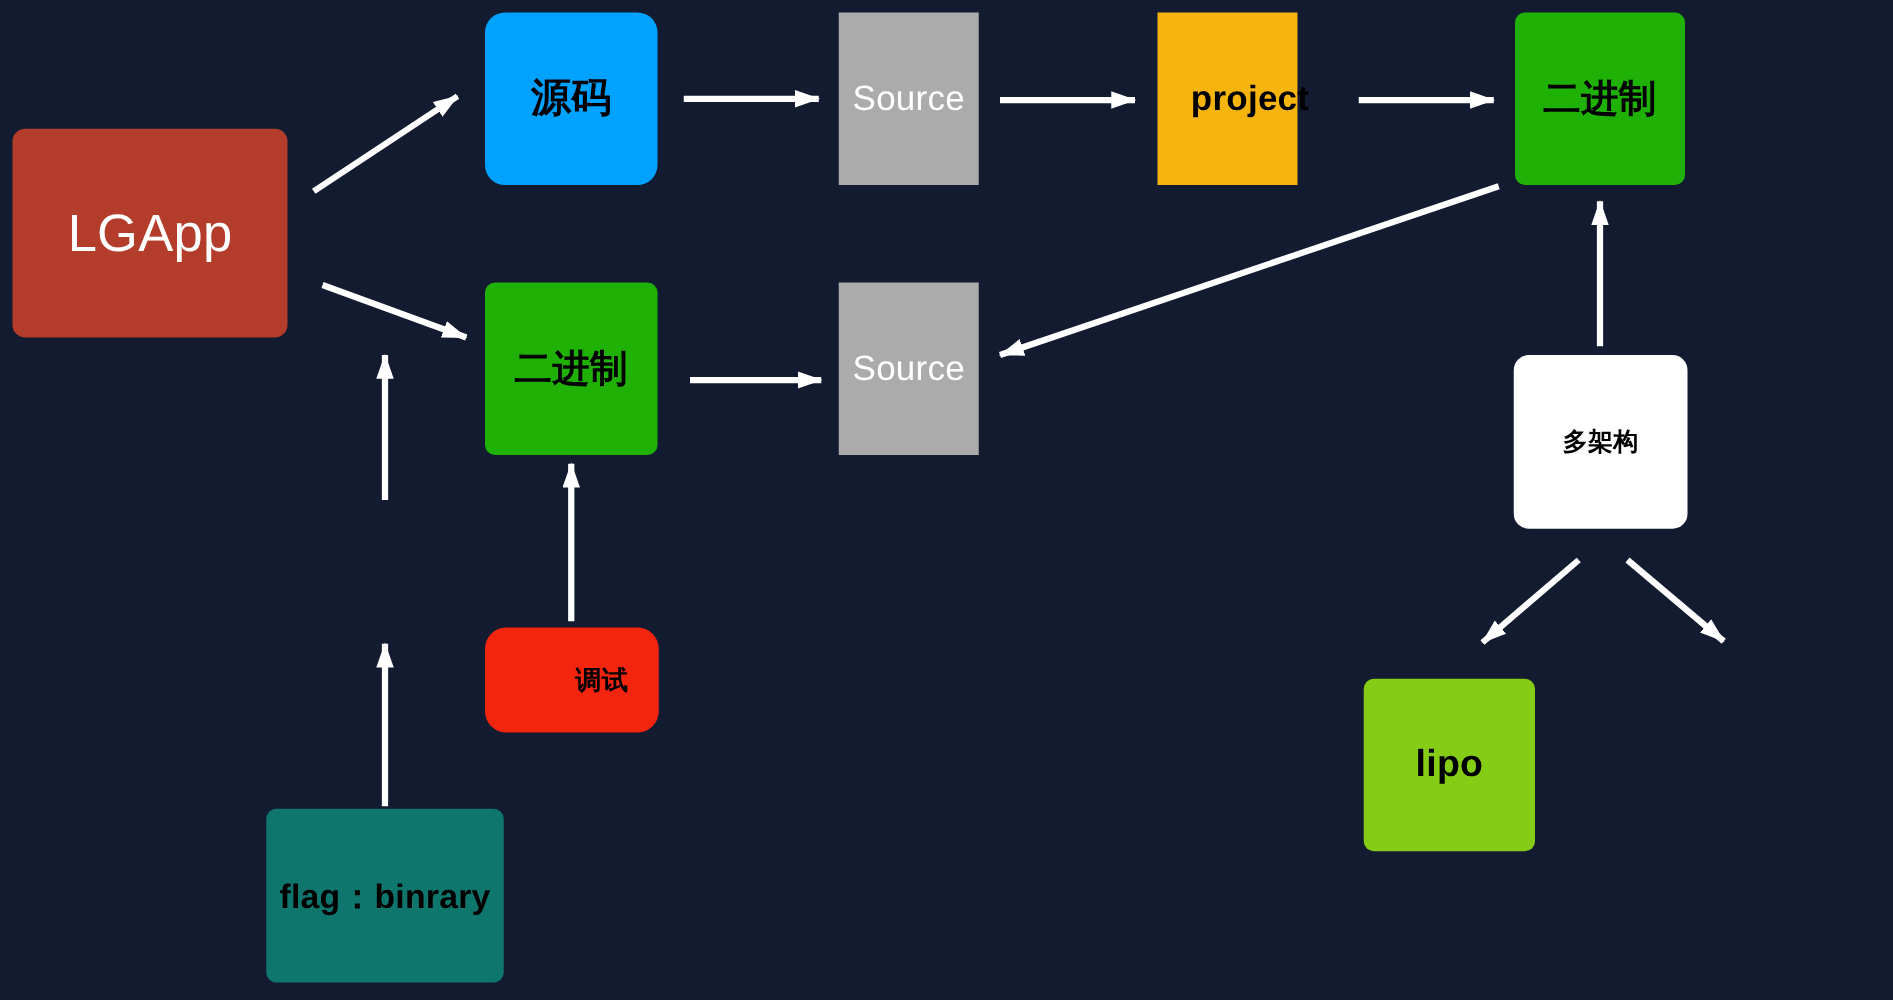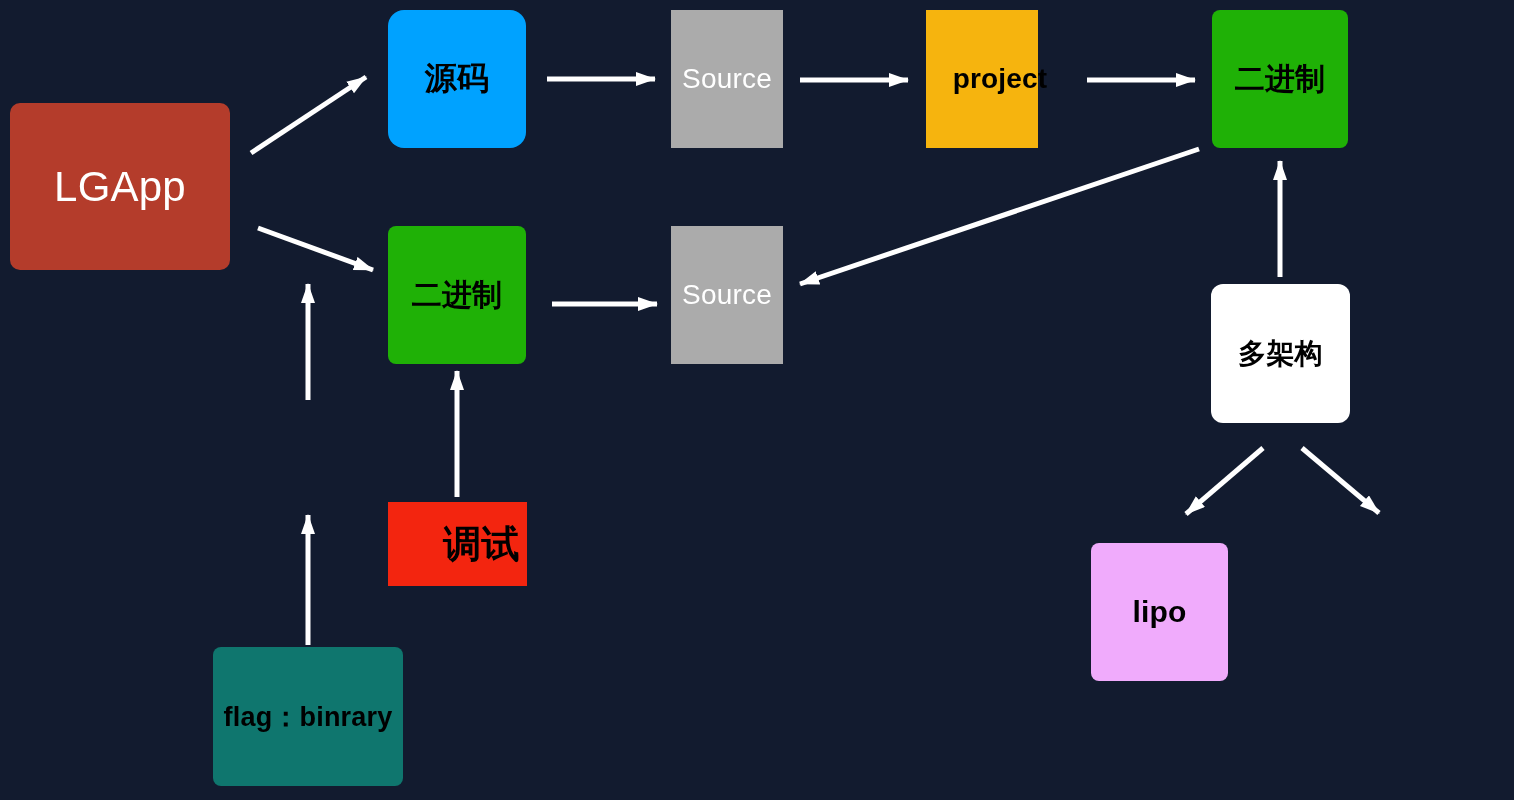--- a/index.html
+++ b/index.html
@@ -26,27 +26,27 @@
   
   #n-source-code{left:388px;top:10px;width:138px;height:138px;background:#00A2FF;border-radius:16px;font-size:32px;}
   #n-source-top{left:671px;top:10px;width:112px;height:138px;background:#ABABAB;border-radius:0;
                 color:#FFFFFF;font-size:28px;font-weight:400;}
   #n-project{left:926px;top:10px;width:112px;height:138px;background:#F6B40E;border-radius:0;font-size:28px;padding-left:36px;}
   #n-binary-remote{left:1212px;top:10px;width:136px;height:138px;background:#1FB106;border-radius:8px;font-size:30px;}
   
   #n-binary-local{left:388px;top:226px;width:138px;height:138px;background:#1FB106;border-radius:8px;font-size:30px;}
   #n-source-mid{left:671px;top:226px;width:112px;height:138px;background:#ABABAB;border-radius:0;
                 color:#FFFFFF;font-size:28px;font-weight:400;}
-  #n-multiarch{left:1211px;top:284px;width:139px;height:139px;background:#FFFFFF;border-radius:12px;font-size:28px;}
+  #n-multiarch{left:1211px;top:284px;width:139px;height:139px;background:#FFFFFF;border-radius:12px;font-size:20px;}
   
   #n-podfile{left:239px;top:413px;width:138px;height:85px;background:#1FB106;border-radius:8px;font-size:28px;}
-  #n-debug{left:388px;top:502px;width:139px;height:84px;background:#F3250F;border-radius:0;font-size:38px;padding-left:48px;}
+  #n-debug{left:388px;top:502px;width:139px;height:84px;background:#F3250F;border-radius:17px;font-size:21px;padding-left:48px;}
   #n-flag{left:213px;top:647px;width:190px;height:139px;background:#0f766e;border-radius:8px;font-size:27px;}
   
-  #n-lipo{left:1091px;top:543px;width:137px;height:138px;background:#f0abfc;border-radius:8px;font-size:30px;}
+  #n-lipo{left:1091px;top:543px;width:137px;height:138px;background:#84cc16;border-radius:8px;font-size:30px;}
   #n-xcframework{left:1308px;top:543px;width:198px;height:138px;background:#1FB106;border-radius:8px;font-size:30px;}
 </style>
 </head>
 <body>
 
 <div class="stage">
 
   <svg id="edges" viewBox="0 0 1514 800">
     <defs>
       <marker id="ah" markerUnits="userSpaceOnUse" markerWidth="22" markerHeight="16" refX="19" refY="7" orient="auto">

